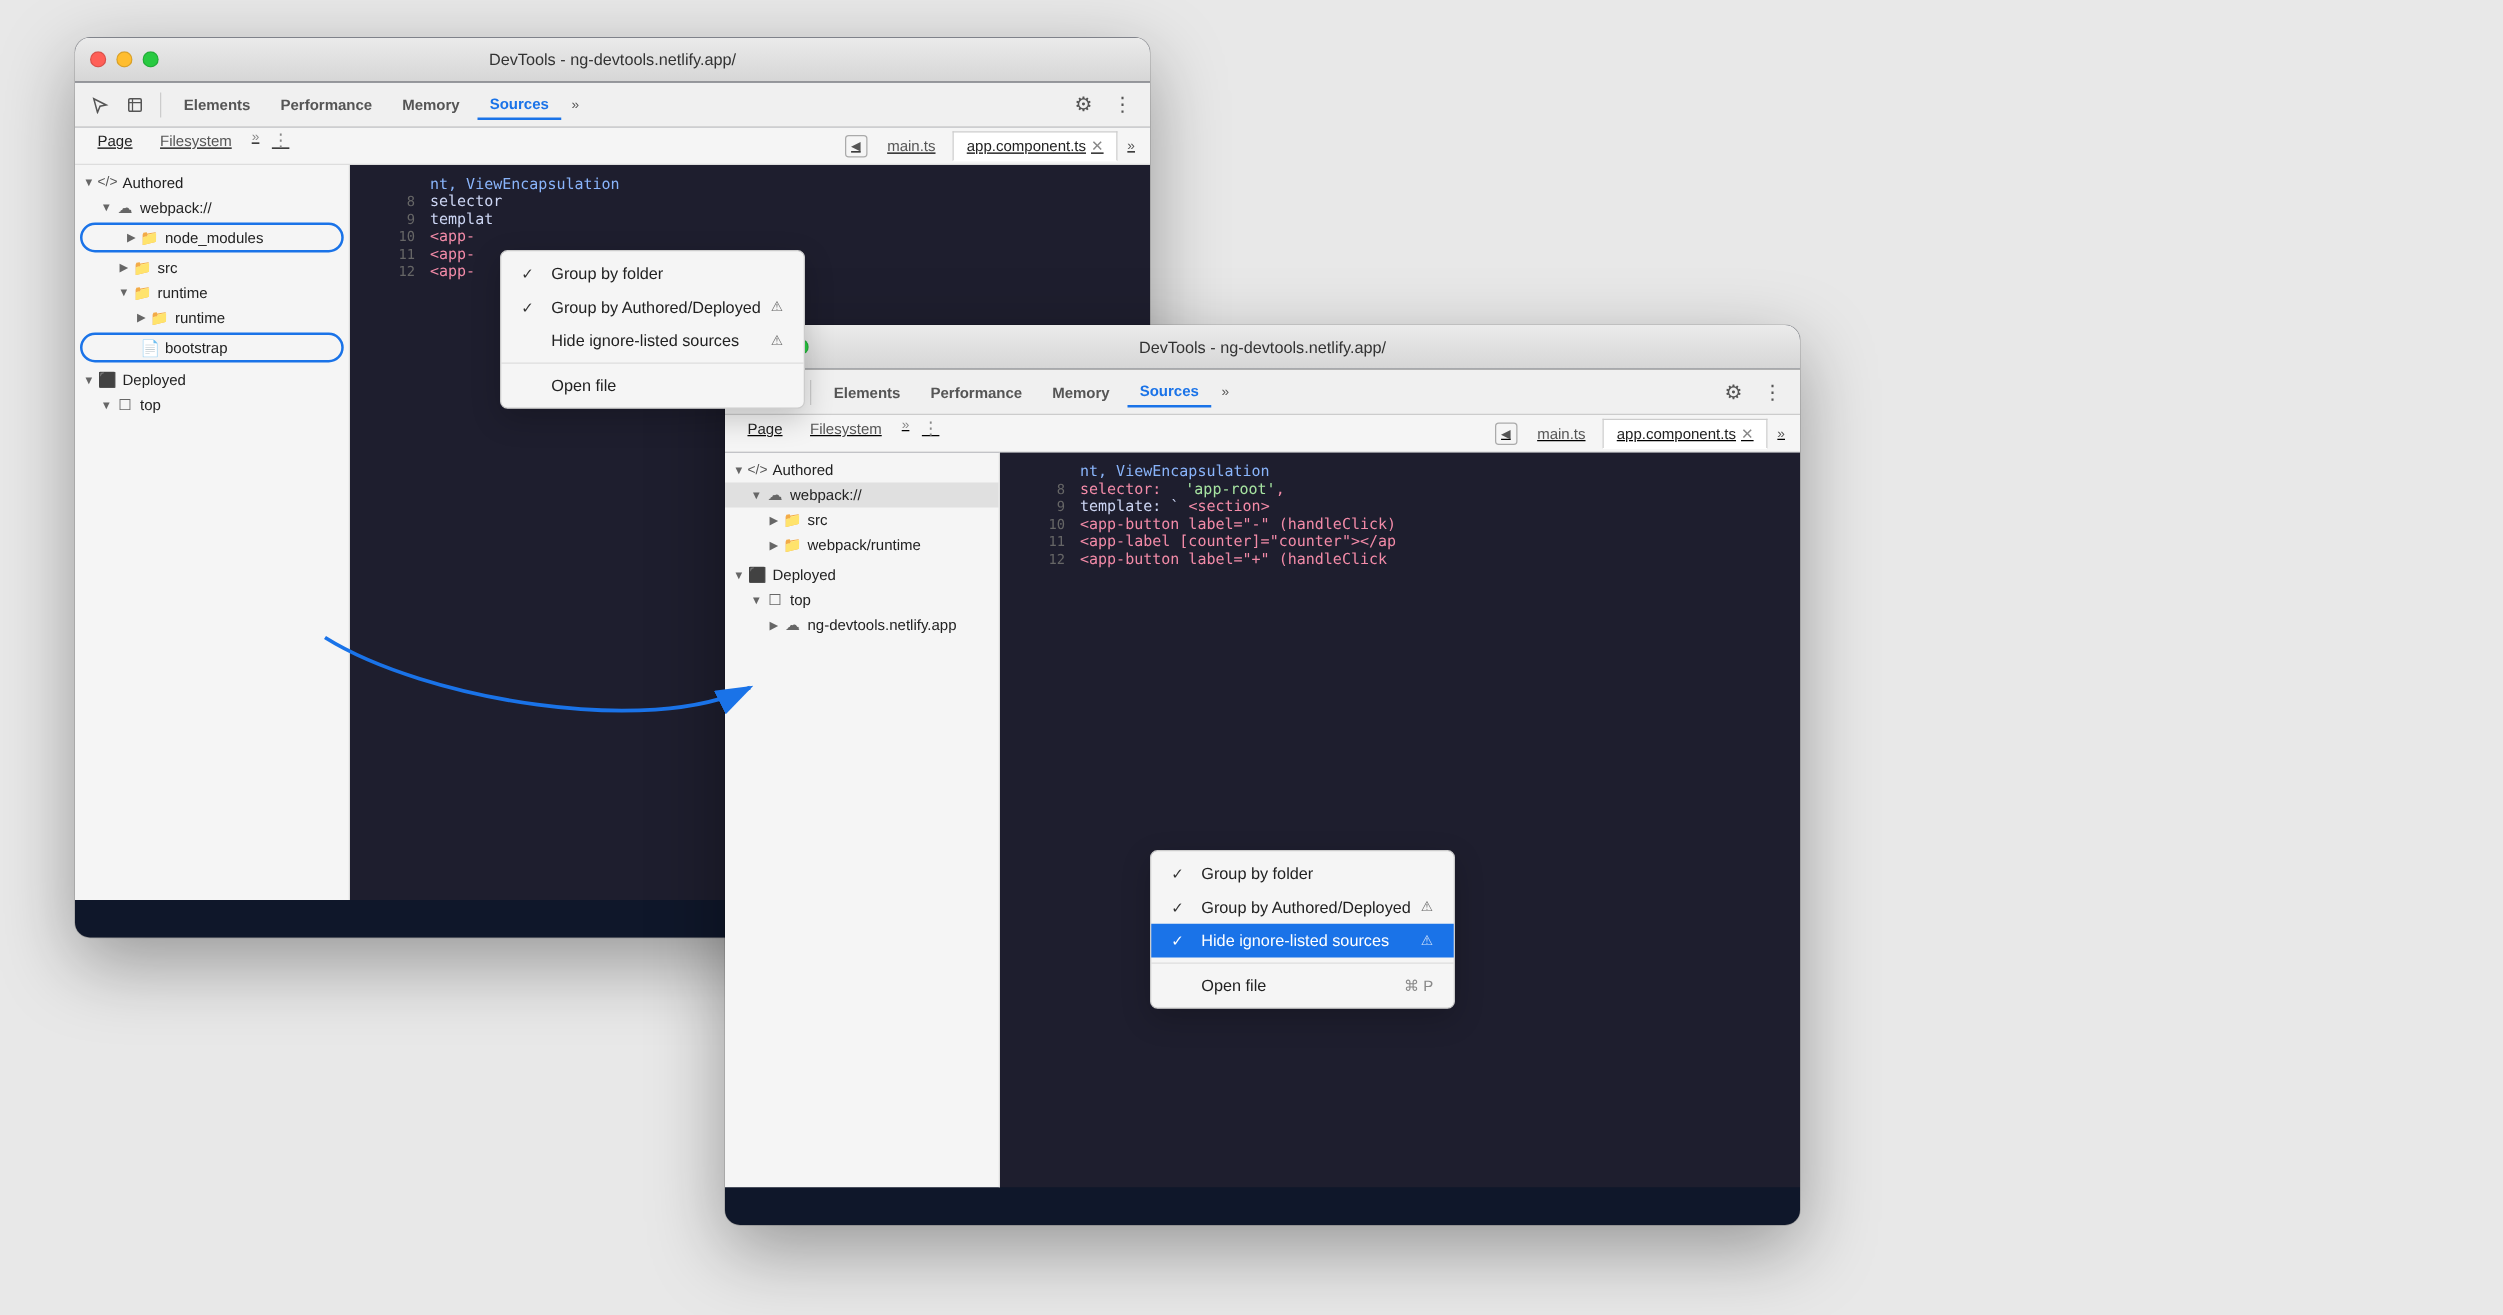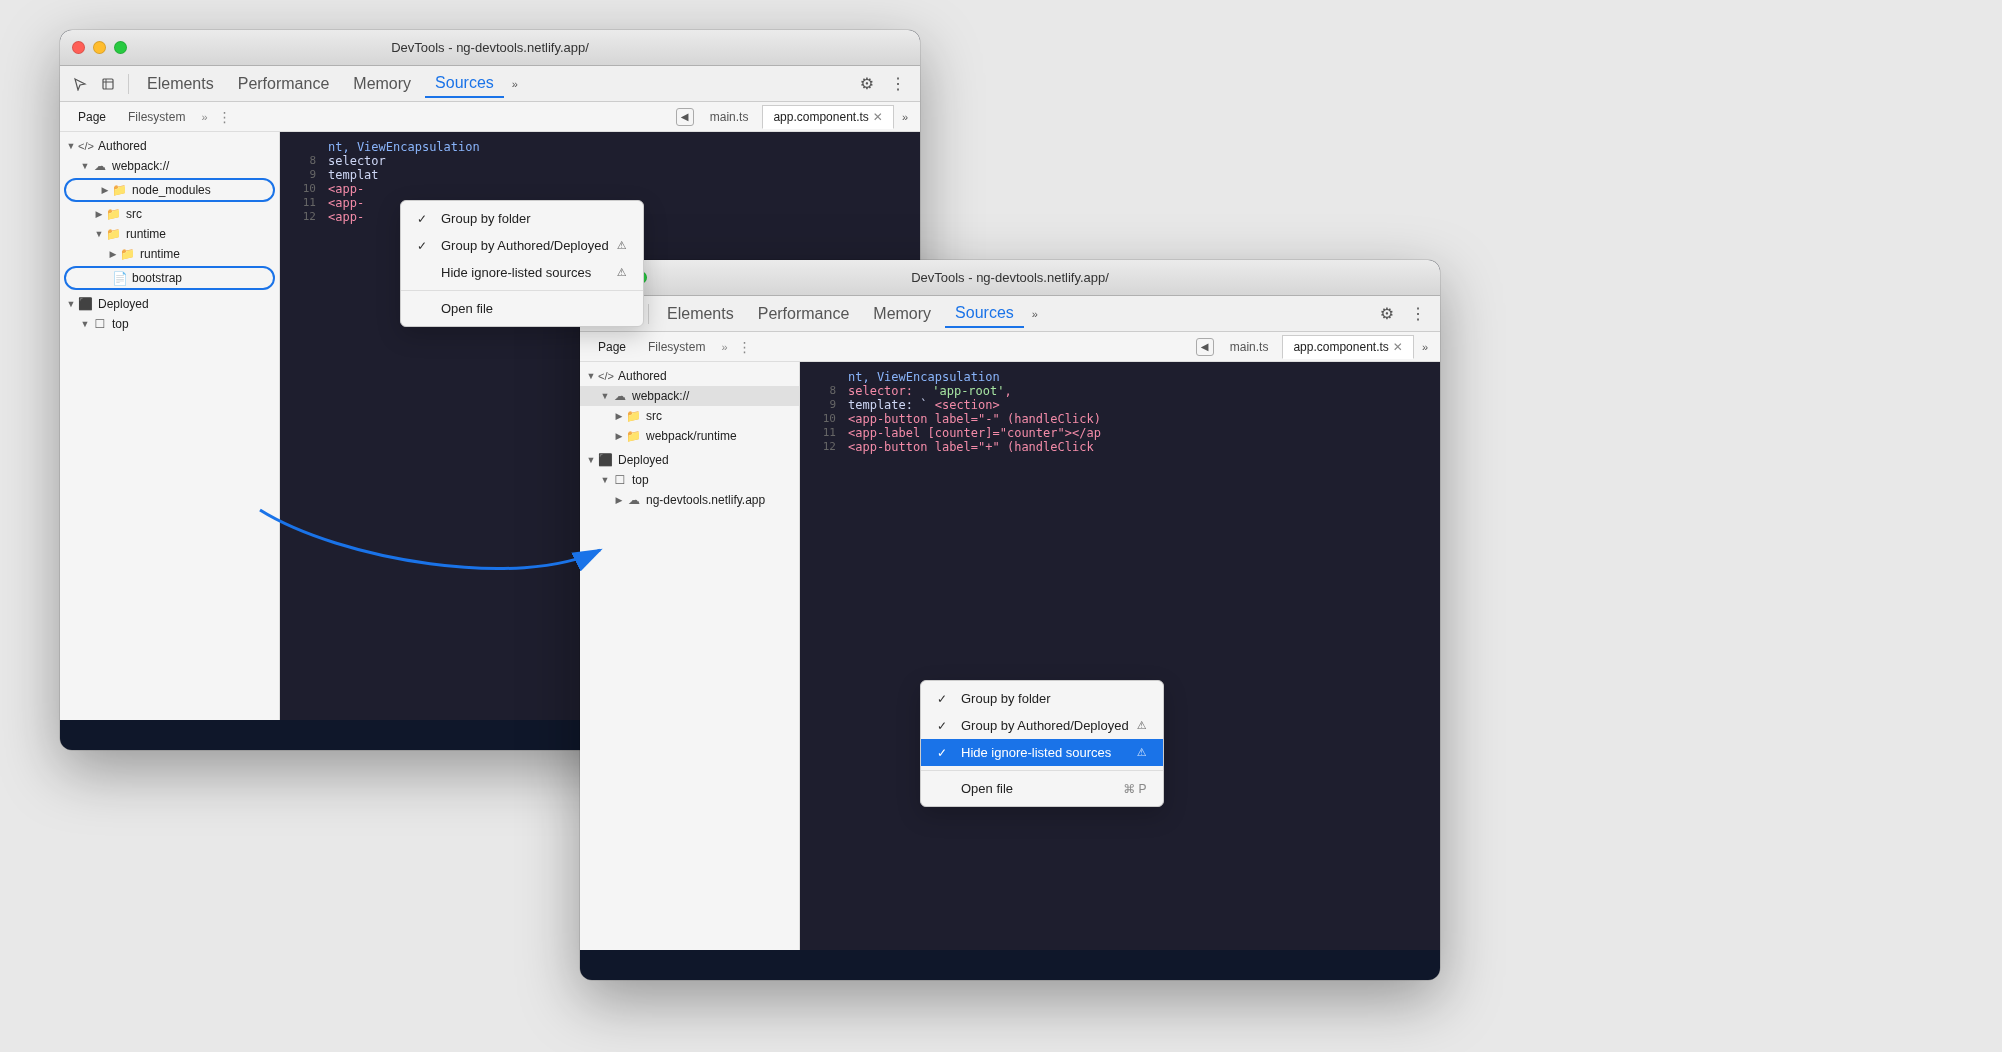--- a/index.html
+++ b/index.html
@@ -78,25 +78,26 @@
       font-size: 14px;
     }
     .toolbar-divider {
       width: 1px;
       height: 20px;
       background: #ccc;
       margin: 0 4px;
     }
     .toolbar-tab {
       padding: 4px 10px;
-      font-size: 16px;
+      font-size: 12px;
       color: #555;
       cursor: pointer;
       border-radius: 4px;
       white-space: nowrap;
+      font-weight: bold;
     }
     .toolbar-tab.active {
       color: #1a73e8;
       border-bottom: 2px solid #1a73e8;
       border-radius: 0;
     }
     .toolbar-chevron {
       color: #555;
       font-size: 11px;
       padding: 4px 4px;
@@ -115,23 +116,23 @@
       cursor: pointer;
       padding: 4px 6px;
     }
 
     
     .tab-bar {
       background: #f5f5f5;
       border-bottom: 1px solid #ddd;
       height: 30px;
       display: flex;
-      align-items: center;
       padding: 0 8px;
       gap: 2px;
+      text-decoration: underline;
     }
     .tab-item {
       padding: 4px 10px;
       font-size: 12px;
       color: #555;
       cursor: pointer;
       border-radius: 4px;
     }
     .tab-item.active { color: #222; font-weight: 500; }
     .tab-chevron {
@@ -251,22 +252,22 @@
     .code-editor {
       flex: 1;
       background: #1e1e2e;
       overflow: hidden;
       padding: 8px 0;
       font-family: 'Menlo', 'Monaco', 'Consolas', monospace;
       font-size: 12px;
     }
     .code-line {
       display: flex;
-      align-items: flex-start;
-      padding: 0 8px;
+      align-items: flex-end;
+      padding: 0 24px;
     }
     .line-num {
       color: #666;
       min-width: 28px;
       text-align: right;
       margin-right: 12px;
       font-size: 11px;
       user-select: none;
     }
     .code-text { color: #cdd6f4; }

